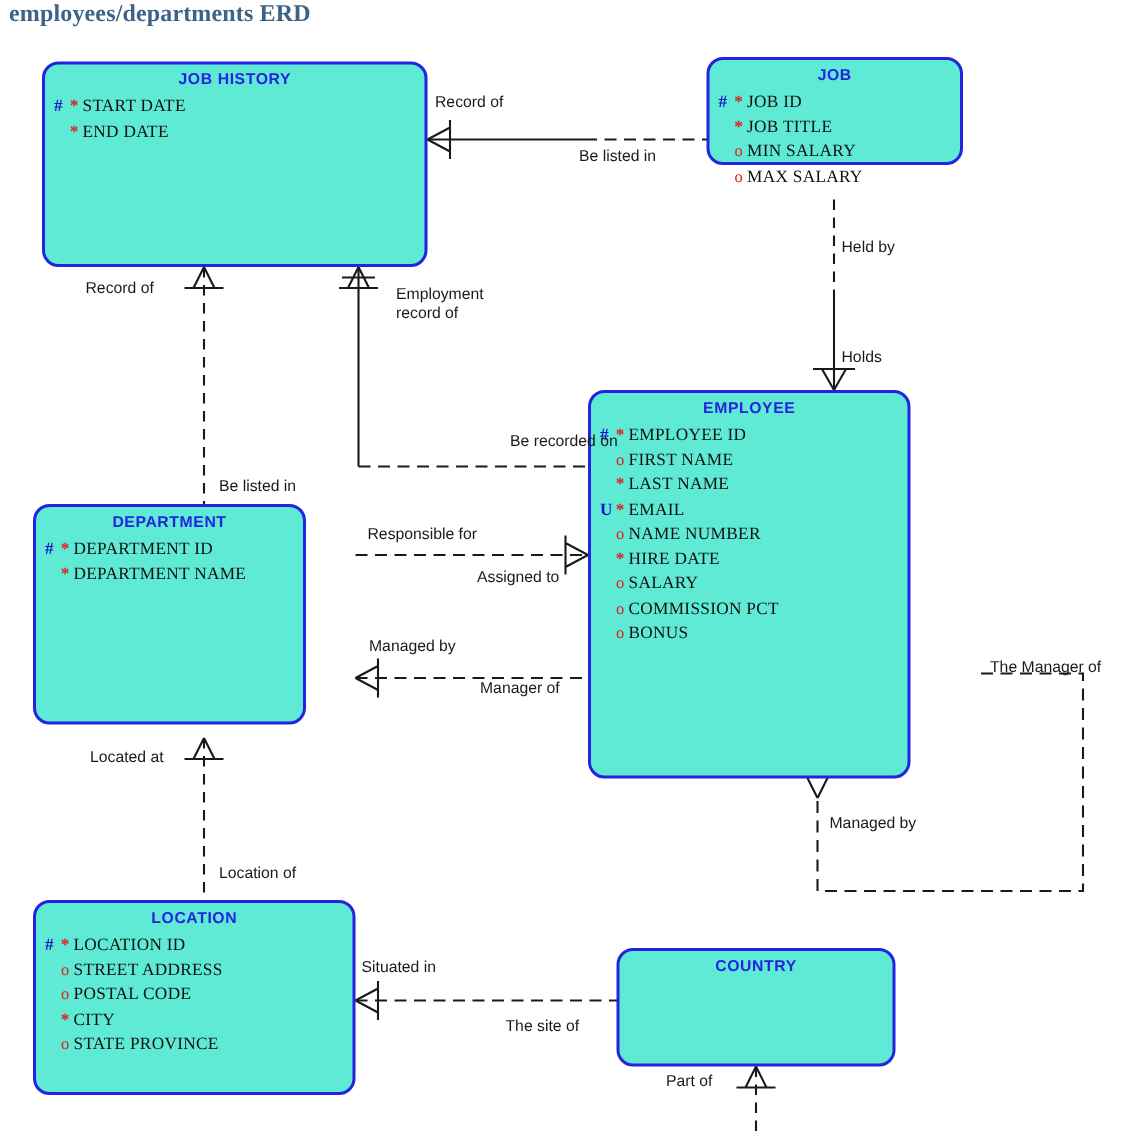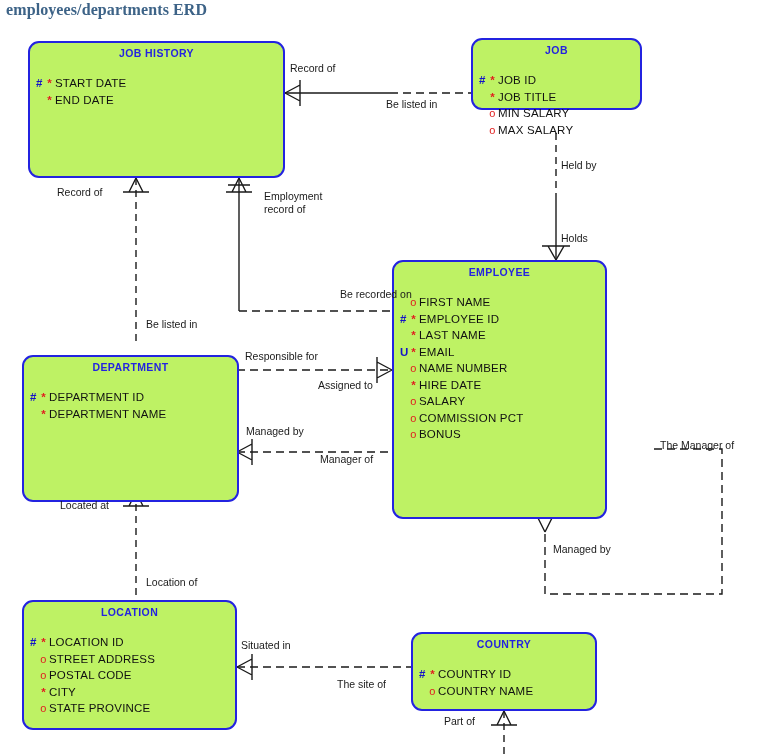--- a/index.html
+++ b/index.html
@@ -24,38 +24,39 @@
     font-weight: bold;
     font-size: 16px;
     color: #3d6387;
     letter-spacing: 0.1px;
     white-space: nowrap;
   }
 
   
   .entity {
     position: absolute;
-    background: #bef264;
+    background: #5eead4;
     border: 2px solid #2323e0;
     border-radius: 11px;
     box-sizing: border-box;
   }
   .entity-title {
     text-align: center;
     color: #2323e0;
     font-size: 10.5px;
     font-weight: bold;
     letter-spacing: 0.4px;
     padding-top: 4px;
     font-family: "Liberation Sans", sans-serif;
   }
   .attr-list {
-    margin: 16px 0 0 0;
+    margin: 4px 0 0 0;
     padding: 0;
     list-style: none;
+    font-family: Liberation Serif, serif;
   }
   .attr {
     font-size: 11.5px;
     color: #111111;
     line-height: 16.5px;
     white-space: nowrap;
     letter-spacing: 0.2px;
     padding-left: 6px;
   }
   .m-key, .m-uniq {
@@ -197,26 +198,26 @@
     <li class="attr">
       <span class="m-pad"></span><span class="m-opt">o</span><span class="attr-name">MAX SALARY</span>
     </li>
   </ul>
 </div>
 
 <div class="entity" style="left:392px; top:260px; width:215px; height:259px;">
   <div class="entity-title">EMPLOYEE</div>
   <ul class="attr-list">
     <li class="attr">
+      <span class="m-key">#</span><span class="m-req">*</span><span class="attr-name">EMPLOYEE ID</span>
+    </li>
+    <li class="attr">
       <span class="m-pad"></span><span class="m-opt">o</span><span class="attr-name">FIRST NAME</span>
     </li>
     <li class="attr">
-      <span class="m-key">#</span><span class="m-req">*</span><span class="attr-name">EMPLOYEE ID</span>
-    </li>
-    <li class="attr">
       <span class="m-pad"></span><span class="m-req">*</span><span class="attr-name">LAST NAME</span>
     </li>
     <li class="attr">
       <span class="m-uniq">U</span><span class="m-req">*</span><span class="attr-name">EMAIL</span>
     </li>
     <li class="attr">
       <span class="m-pad"></span><span class="m-opt">o</span><span class="attr-name">NAME NUMBER</span>
     </li>
     <li class="attr">
       <span class="m-pad"></span><span class="m-req">*</span><span class="attr-name">HIRE DATE</span>
@@ -226,21 +227,21 @@
     </li>
     <li class="attr">
       <span class="m-pad"></span><span class="m-opt">o</span><span class="attr-name">COMMISSION PCT</span>
     </li>
     <li class="attr">
       <span class="m-pad"></span><span class="m-opt">o</span><span class="attr-name">BONUS</span>
     </li>
   </ul>
 </div>
 
-<div class="entity" style="left:22px; top:355px; width:217px; height:147px;">
+<div class="entity" style="left:22px; top:336px; width:182px; height:147px;">
   <div class="entity-title">DEPARTMENT</div>
   <ul class="attr-list">
     <li class="attr">
       <span class="m-key">#</span><span class="m-req">*</span><span class="attr-name">DEPARTMENT ID</span>
     </li>
     <li class="attr">
       <span class="m-pad"></span><span class="m-req">*</span><span class="attr-name">DEPARTMENT NAME</span>
     </li>
   </ul>
 </div>
@@ -261,28 +262,20 @@
       <span class="m-pad"></span><span class="m-req">*</span><span class="attr-name">CITY</span>
     </li>
     <li class="attr">
       <span class="m-pad"></span><span class="m-opt">o</span><span class="attr-name">STATE PROVINCE</span>
     </li>
   </ul>
 </div>
 
 <div class="entity" style="left:411px; top:632px; width:186px; height:79px;">
   <div class="entity-title">COUNTRY</div>
-  <ul class="attr-list">
-    <li class="attr">
-      <span class="m-key">#</span><span class="m-req">*</span><span class="attr-name">COUNTRY ID</span>
-    </li>
-    <li class="attr">
-      <span class="m-pad"></span><span class="m-opt">o</span><span class="attr-name">COUNTRY NAME</span>
-    </li>
-  </ul>
 </div>
 
 <div class="rel-label" style="left:290px; top:62px;">Record of</div>
 <div class="rel-label" style="left:386px; top:98px;">Be listed in</div>
 
 <div class="rel-label" style="left:561px; top:159px;">Held by</div>
 <div class="rel-label" style="left:561px; top:232px;">Holds</div>
 
 <div class="rel-label" style="left:57px; top:186px;">Record of</div>
 <div class="rel-label" style="left:146px; top:318px;">Be listed in</div>

